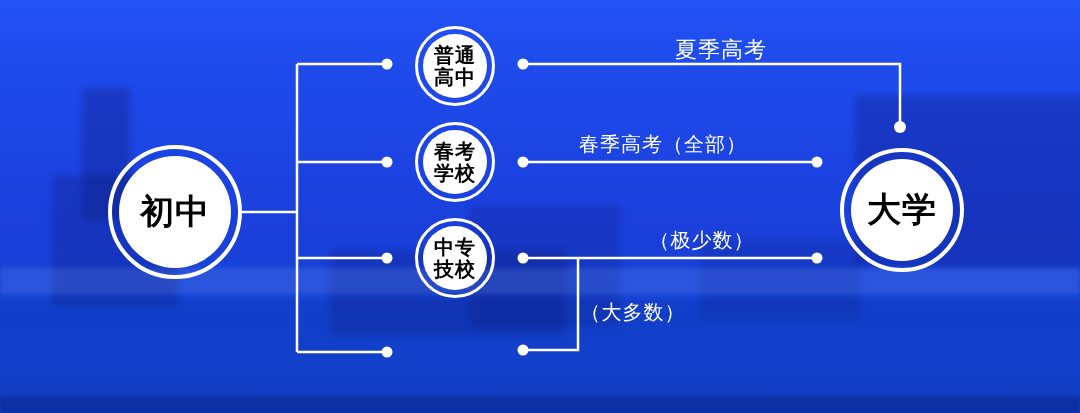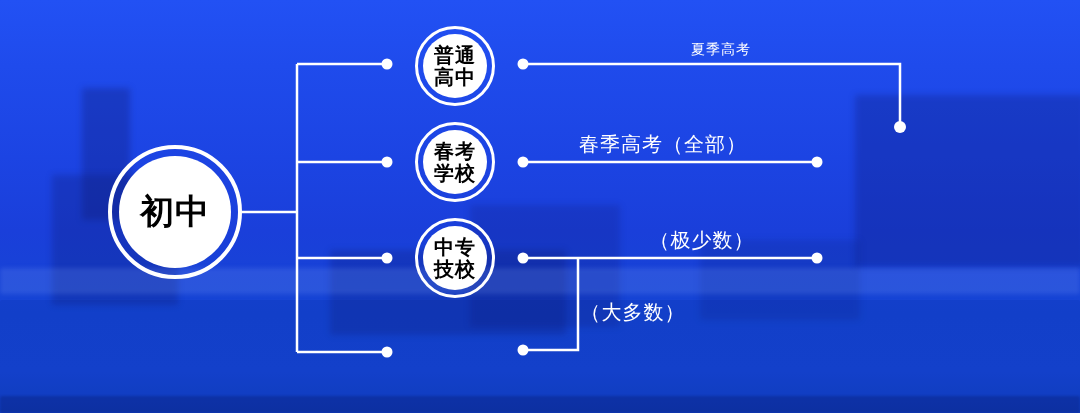--- a/index.html
+++ b/index.html
@@ -30,21 +30,21 @@
   .node.small{width:80px;height:80px;left:415px;}
   .node.small .node-inner{font-size:20px;line-height:1.12;}
   .node.big{border-width:4px;padding:7px;}
   .node.big .node-inner{font-size:34px;line-height:1.05;}
   .node.source{width:134px;height:134px;left:108px;top:145px;justify-content:flex-end;}
   .node.target{width:124px;height:124px;left:840px;top:148px;}
   .n1{top:26px;} .n2{top:122px;} .n3{top:218px;} .n4{top:312px;}
 
   .edge-label{position:absolute;transform:translate(-50%,-50%);color:#ffffff;font-size:20px;
     font-weight:400;white-space:nowrap;letter-spacing:1px;}
-  .el-summer{left:721px;top:50px;font-size:14px;}
+  .el-summer{left:721px;top:50px;font-size:22px;}
   .el-spring{left:663px;top:144px;}
   .el-minority{left:702px;top:240px;}
   .el-majority{left:633px;top:312px;}
 </style>
 </head>
 <body>
 
 <div class="stage">
 
   <div class="bg-shape b1"></div>
@@ -95,19 +95,22 @@
   </div>
   <div class="node small n2">
     <div class="node-inner">春考
 学校</div>
   </div>
   <div class="node small n3">
     <div class="node-inner">中专
 技校</div>
   </div>
 
+  <div class="node big target">
+    <div class="node-inner">大学</div>
+  </div>
 
   <div class="edge-label el-summer">夏季高考</div>
   <div class="edge-label el-spring">春季高考（全部）</div>
   <div class="edge-label el-minority">（极少数）</div>
   <div class="edge-label el-majority">（大多数）</div>
 
 </div>
 
 </body></html>

